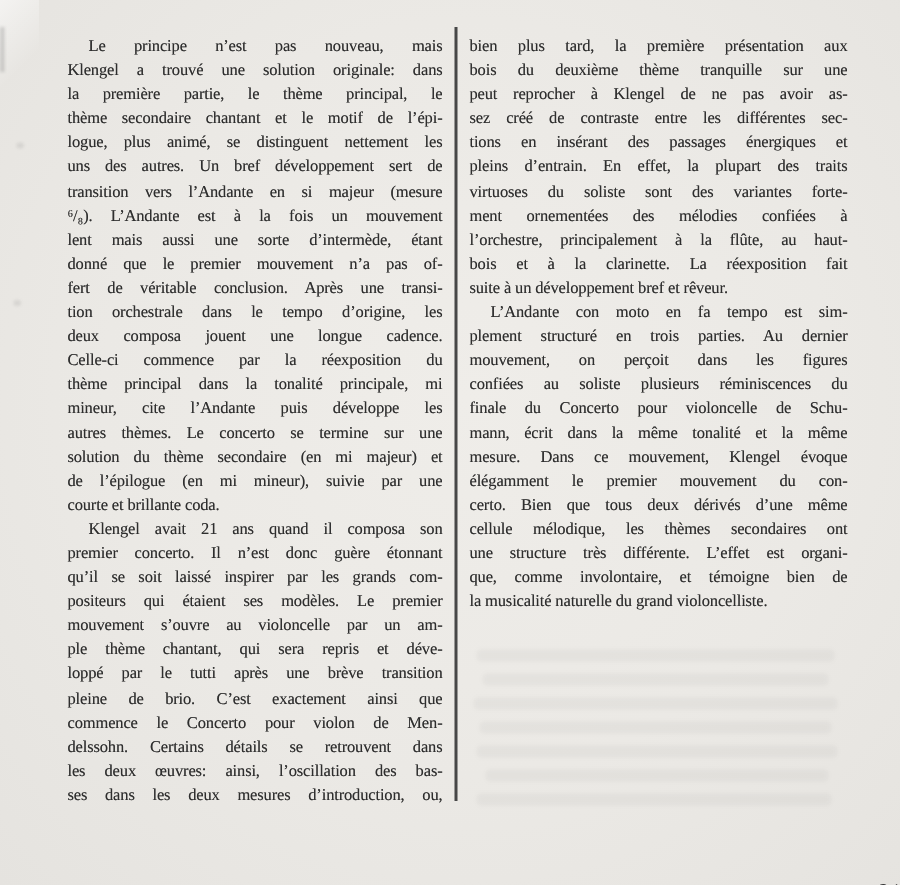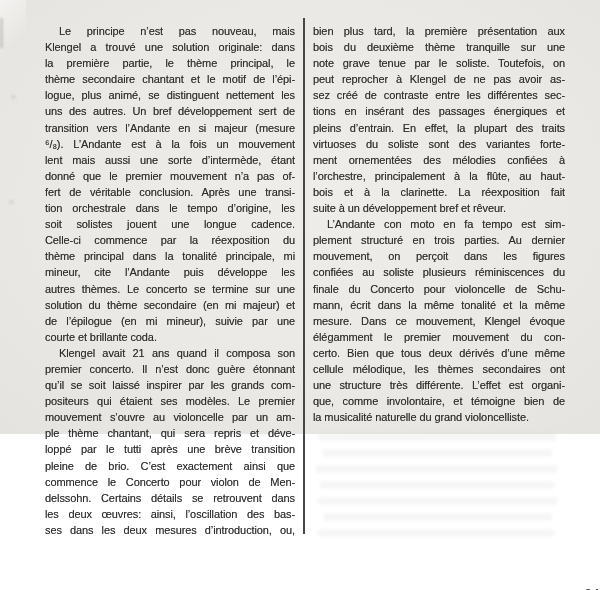--- a/index.html
+++ b/index.html
@@ -3,22 +3,23 @@
 <meta charset="utf-8">
 <style>
   html, body {
     margin: 0; padding: 0;
     width: 600px; height: 590px;
     font-family: "Liberation Sans", sans-serif;
     overflow: hidden;
   }
   .page {
     position: absolute; inset: 0;
-    width: 600px; height: 434px;
+    width: 600px; height: 590px;
     background: radial-gradient(ellipse at 52% 45%, #efede9 0%, #ebe9e5 55%, #e5e3df 100%);
+    font-family: Liberation Serif, serif;
   }
   
   .corner-light {
     position: absolute; left: 0; top: 0; width: 26px; height: 60px;
     background: linear-gradient(135deg, rgba(255,255,255,0.55) 0%, rgba(255,255,255,0) 70%);
   }
   .edge-mark {
     position: absolute; left: 0; top: 18px; width: 3px; height: 30px;
     background: rgba(120,120,120,0.28); filter: blur(1px);
   }
@@ -74,21 +75,21 @@
       <div class="line">la première partie, le thème principal, le</div>
       <div class="line">thème secondaire chantant et le motif de l’épi-</div>
       <div class="line">logue, plus animé, se distinguent nettement les</div>
       <div class="line">uns des autres. Un bref développement sert de</div>
       <div class="line">transition vers l’Andante en si majeur (mesure</div>
       <div class="line">⁶/₈). L’Andante est à la fois un mouvement</div>
       <div class="line">lent mais aussi une sorte d’intermède, étant</div>
       <div class="line">donné que le premier mouvement n’a pas of-</div>
       <div class="line">fert de véritable conclusion. Après une transi-</div>
       <div class="line">tion orchestrale dans le tempo d’origine, les</div>
-      <div class="line">soit solistes jouent une longue cadence.</div>
+      <div class="line">deux composa jouent une longue cadence.</div>
       <div class="line">Celle-ci commence par la réexposition du</div>
       <div class="line">thème principal dans la tonalité principale, mi</div>
       <div class="line">mineur, cite l’Andante puis développe les</div>
       <div class="line">autres thèmes. Le concerto se termine sur une</div>
       <div class="line">solution du thème secondaire (en mi majeur) et</div>
       <div class="line">de l’épilogue (en mi mineur), suivie par une</div>
       <div class="line last">courte et brillante coda.</div>
       <div class="line indent">Klengel avait 21 ans quand il composa son</div>
       <div class="line">premier concerto. Il n’est donc guère étonnant</div>
       <div class="line">qu’il se soit laissé inspirer par les grands com-</div>
@@ -101,21 +102,20 @@
       <div class="line">delssohn. Certains détails se retrouvent dans</div>
       <div class="line">les deux œuvres: ainsi, l’oscillation des bas-</div>
       <div class="line">ses dans les deux mesures d’introduction, ou,</div>
     </div>
 
   <div class="divider"></div>
 
   <div class="col col-right">
       <div class="line">bien plus tard, la première présentation aux</div>
       <div class="line">bois du deuxième thème tranquille sur une</div>
-      <div class="line">note grave tenue par le soliste. Toutefois, on</div>
       <div class="line">peut reprocher à Klengel de ne pas avoir as-</div>
       <div class="line">sez créé de contraste entre les différentes sec-</div>
       <div class="line">tions en insérant des passages énergiques et</div>
       <div class="line">pleins d’entrain. En effet, la plupart des traits</div>
       <div class="line">virtuoses du soliste sont des variantes forte-</div>
       <div class="line">ment ornementées des mélodies confiées à</div>
       <div class="line">l’orchestre, principalement à la flûte, au haut-</div>
       <div class="line">bois et à la clarinette. La réexposition fait</div>
       <div class="line last">suite à un développement bref et rêveur.</div>
       <div class="line indent">L’Andante con moto en fa tempo est sim-</div>

